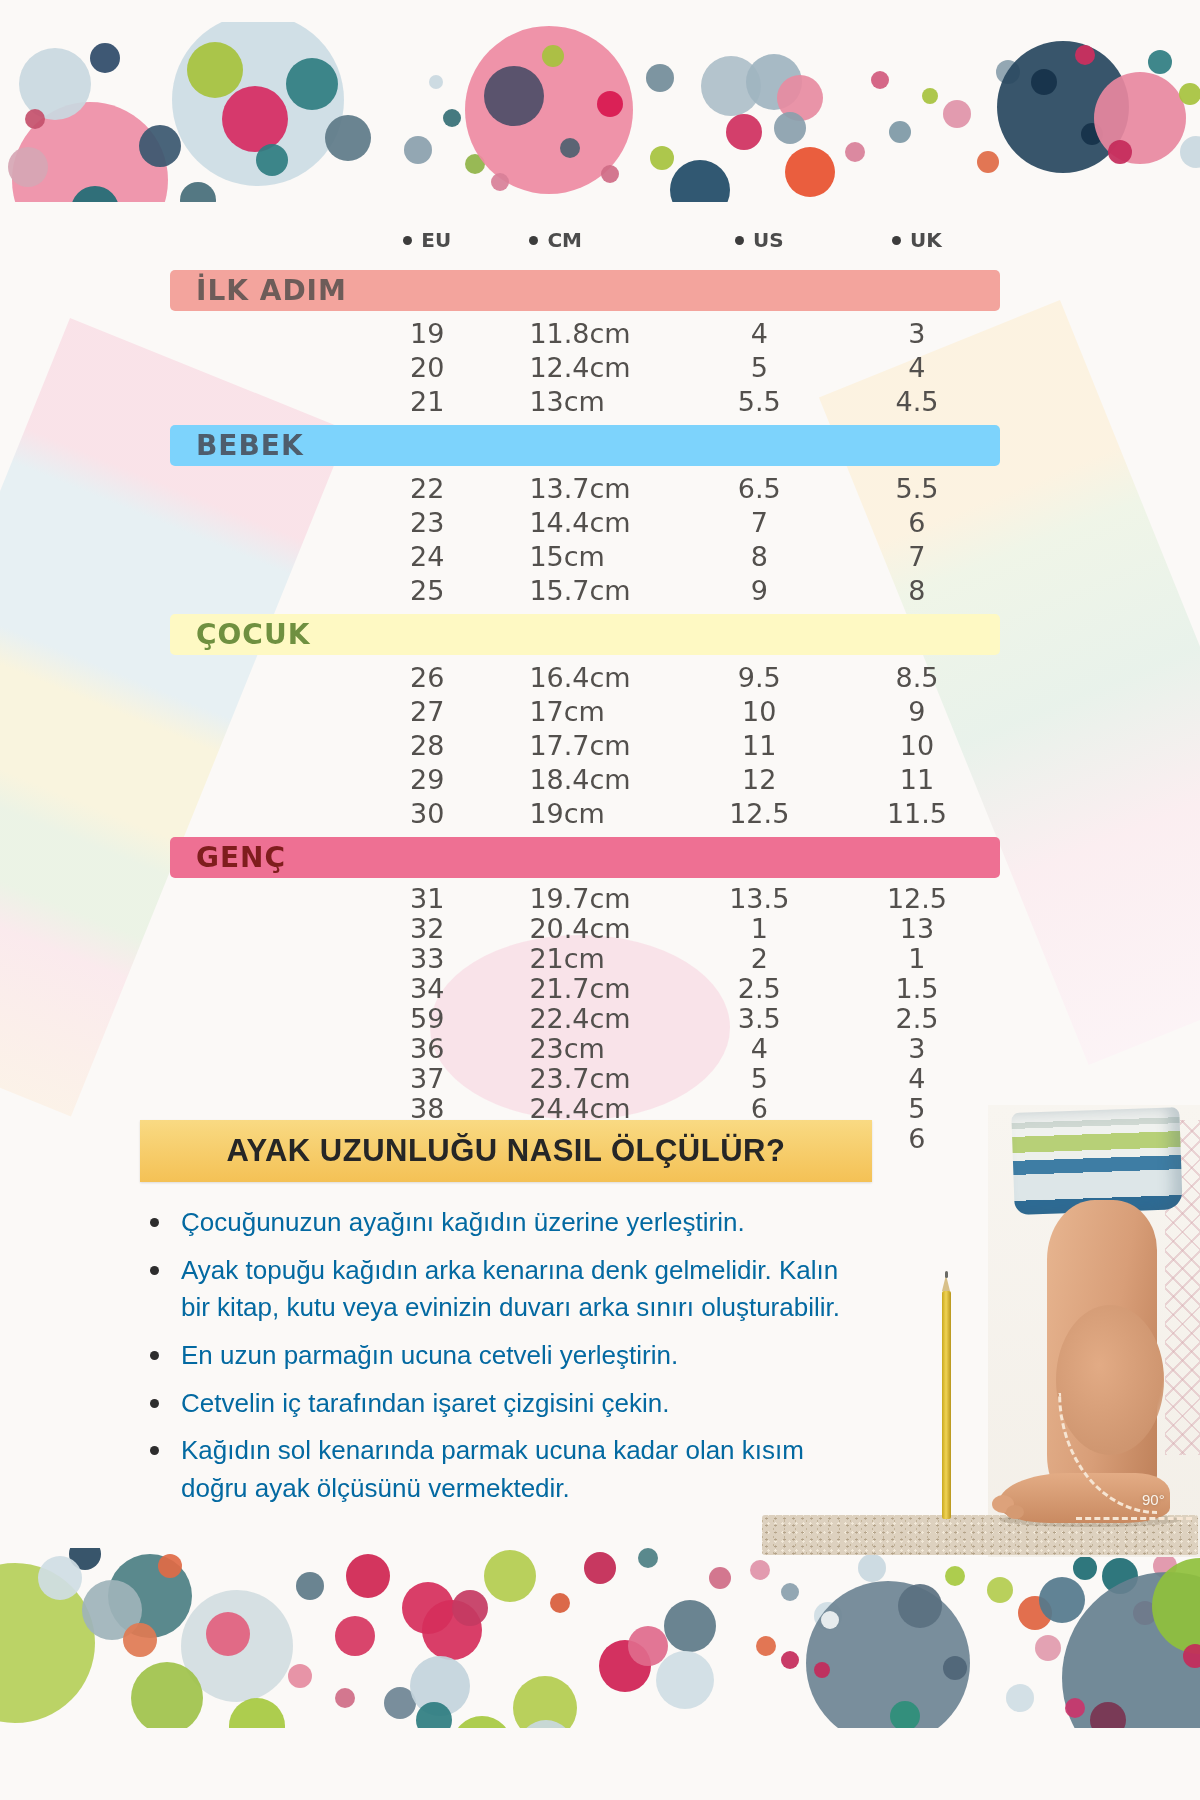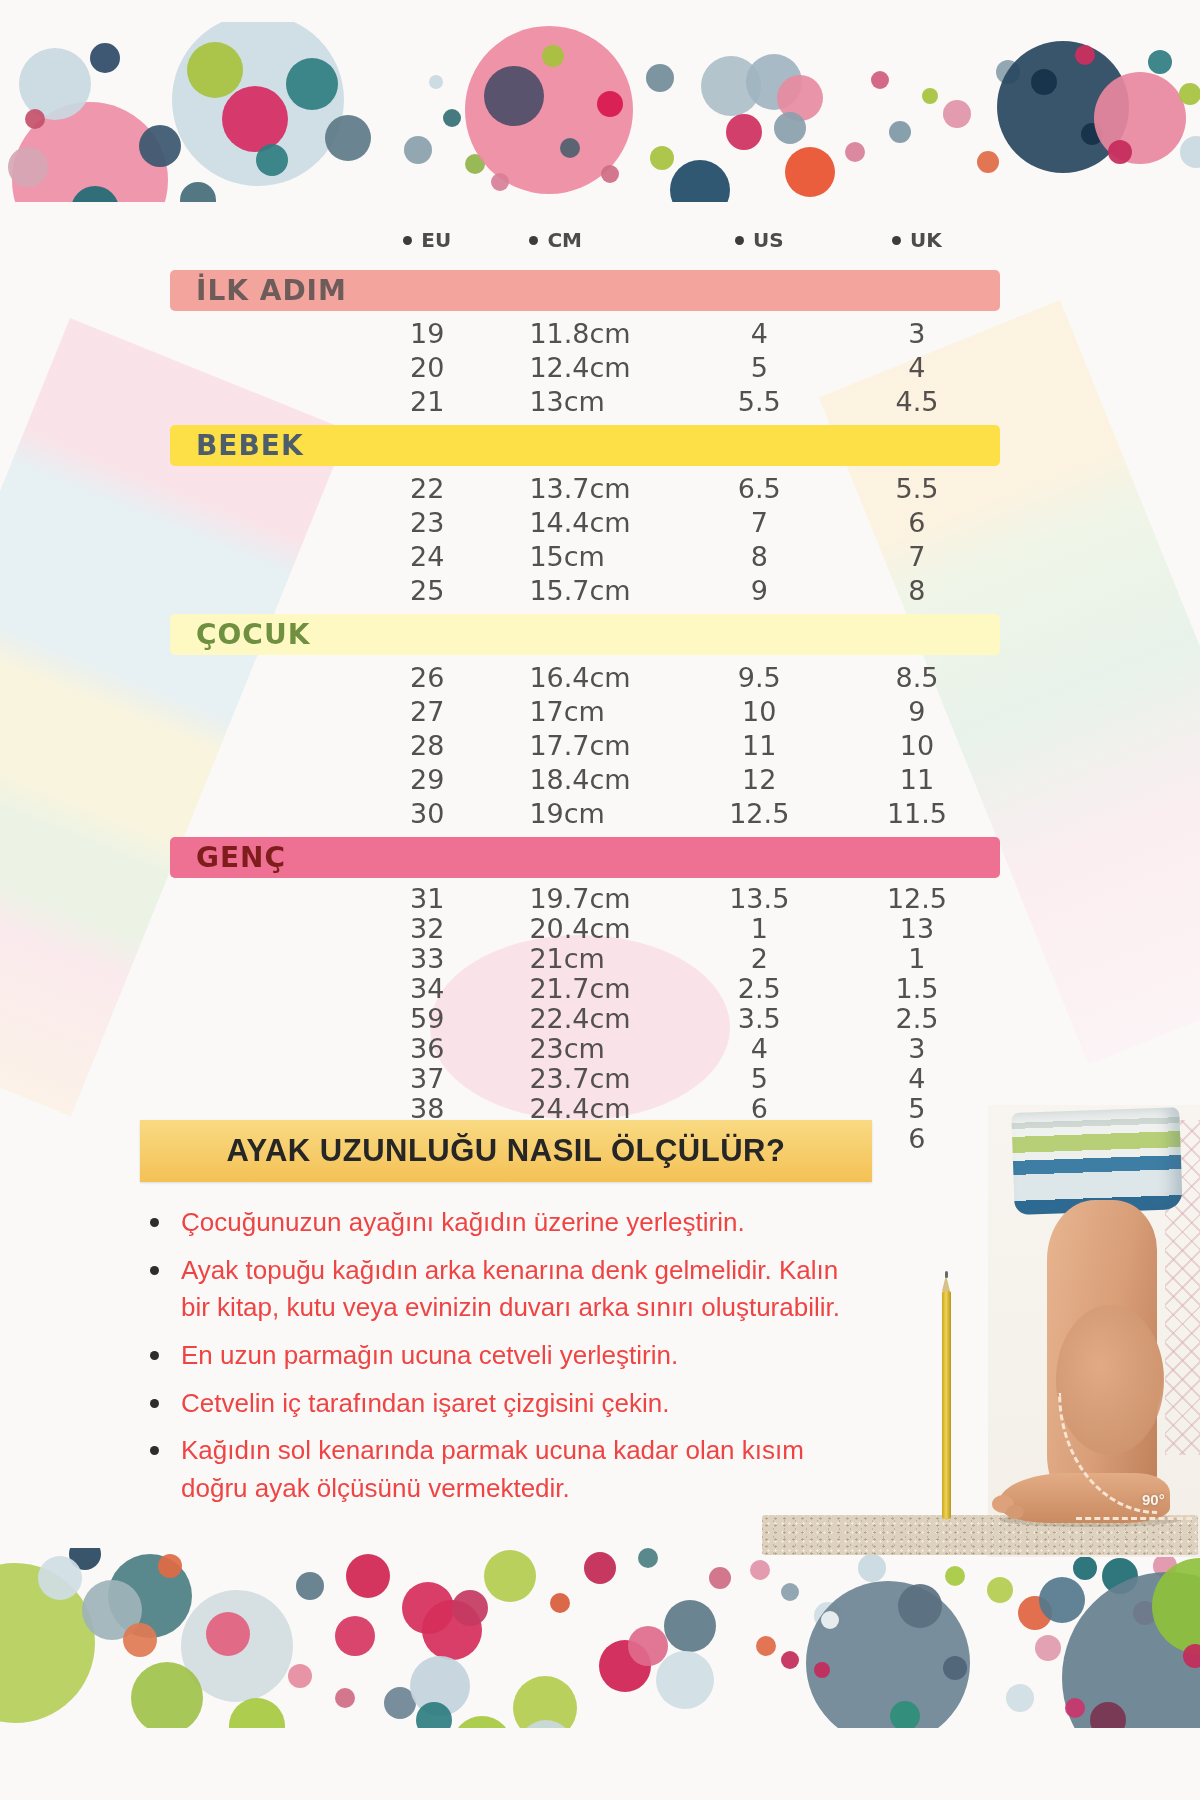--- a/index.html
+++ b/index.html
@@ -38,21 +38,21 @@
   
   .banner{position:absolute;left:140px;top:1120px;width:732px;height:62px;z-index:2;
           display:flex;align-items:center;justify-content:center;
           box-shadow:0 1px 2px rgba(0,0,0,.12);}
   .banner span{font-size:31px;font-weight:bold;color:#262626;letter-spacing:.5px;}
 
   
   .bullets{position:absolute;left:150px;top:1204px;width:690px;margin:0;padding:0;list-style:none;z-index:2;}
   .bullet-item{display:flex;gap:22px;margin-bottom:10px;}
   .bdot{flex:0 0 9px;width:9px;height:9px;border-radius:50%;background:#2d2d2d;margin-top:14px;}
-  .btext{font-size:26px;line-height:1.45;color:#ef4444;}
+  .btext{font-size:26px;line-height:1.45;color:#0369a1;}
 
   
   .photo{position:absolute;left:760px;top:1105px;width:440px;height:455px;z-index:1;}
   .photo *{position:absolute;}
   .photo-bg{left:228px;top:0;width:212px;height:452px;background:linear-gradient(180deg,#f8f5f0,#f3efe8);}
   .xhatch{left:405px;top:15px;width:35px;height:335px;opacity:.8;
     background:repeating-linear-gradient(45deg,rgba(208,152,163,.45) 0 2px,transparent 2px 13px),
                repeating-linear-gradient(-45deg,rgba(208,152,163,.45) 0 2px,transparent 2px 13px);}
   .shorts{left:253px;top:5px;width:168px;height:102px;transform:rotate(-2deg);
     border-radius:8px 8px 18px 14px;box-shadow:inset -10px 0 14px rgba(60,90,110,.25);
@@ -70,21 +70,21 @@
   .foot-shadow{left:240px;top:408px;width:180px;height:14px;border-radius:50%;background:rgba(90,70,50,.18);}
   .pencil-body{left:182px;top:186px;width:9px;height:228px;
     background:linear-gradient(90deg,#c9a81f,#f0d354 45%,#b8961c);border-radius:2px;}
   .pencil-tip{left:182px;top:170px;width:0;height:0;
     border-left:4.5px solid transparent;border-right:4.5px solid transparent;border-bottom:16px solid #d8c089;}
   .pencil-lead{left:185px;top:166px;width:3px;height:7px;background:#6b6b66;border-radius:2px;}
   .arc{left:298px;top:288px;width:96px;height:118px;
     border-left:3px dashed #f6e5d3;border-bottom:3px dashed #f6e5d3;
     border-bottom-left-radius:100% 100%;}
   .baseline{left:316px;top:412px;width:116px;height:0;border-top:3px dashed #f6e5d3;}
-  .angle{left:382px;top:386px;font-size:15px;font-weight:bold;color:#faf4ec;text-shadow:0 0 3px rgba(120,80,50,.5);}
+  .angle{left:382px;top:386px;font-size:15px;font-weight:normal;color:#faf4ec;text-shadow:0 0 3px rgba(120,80,50,.5);}
   .carpet{left:2px;top:410px;width:436px;height:40px;border-radius:3px;
     background-color:#ddd1bf;
     background-image:radial-gradient(#b4a389 1.2px,transparent 1.4px),radial-gradient(#f1e8d8 1px,transparent 1.2px),radial-gradient(#c3b49a 1px,transparent 1.2px);
     background-size:9px 7px,7px 9px,11px 8px;background-position:0 0,3px 4px,6px 2px;}
 </style>
 </head>
 <body>
 
 <div class="page">
 
@@ -185,21 +185,21 @@
             <div class="cell c-3">4</div>
           </div>
           <div class="grid row">
             <div class="cell c-empty"></div>
             <div class="cell c-0">21</div>
             <div class="cell c-1">13cm</div>
             <div class="cell c-2">5.5</div>
             <div class="cell c-3">4.5</div>
           </div>
         </div>
-        <div class="secbar" style="background: #fde047;">
+        <div class="secbar" style="background: #7dd3fc;">
           <span class="seclabel" style="color: rgb(78, 93, 108);">BEBEK</span>
         </div>
         <div class="rows">
           <div class="grid row">
             <div class="cell c-empty"></div>
             <div class="cell c-0">22</div>
             <div class="cell c-1">13.7cm</div>
             <div class="cell c-2">6.5</div>
             <div class="cell c-3">5.5</div>
           </div>

